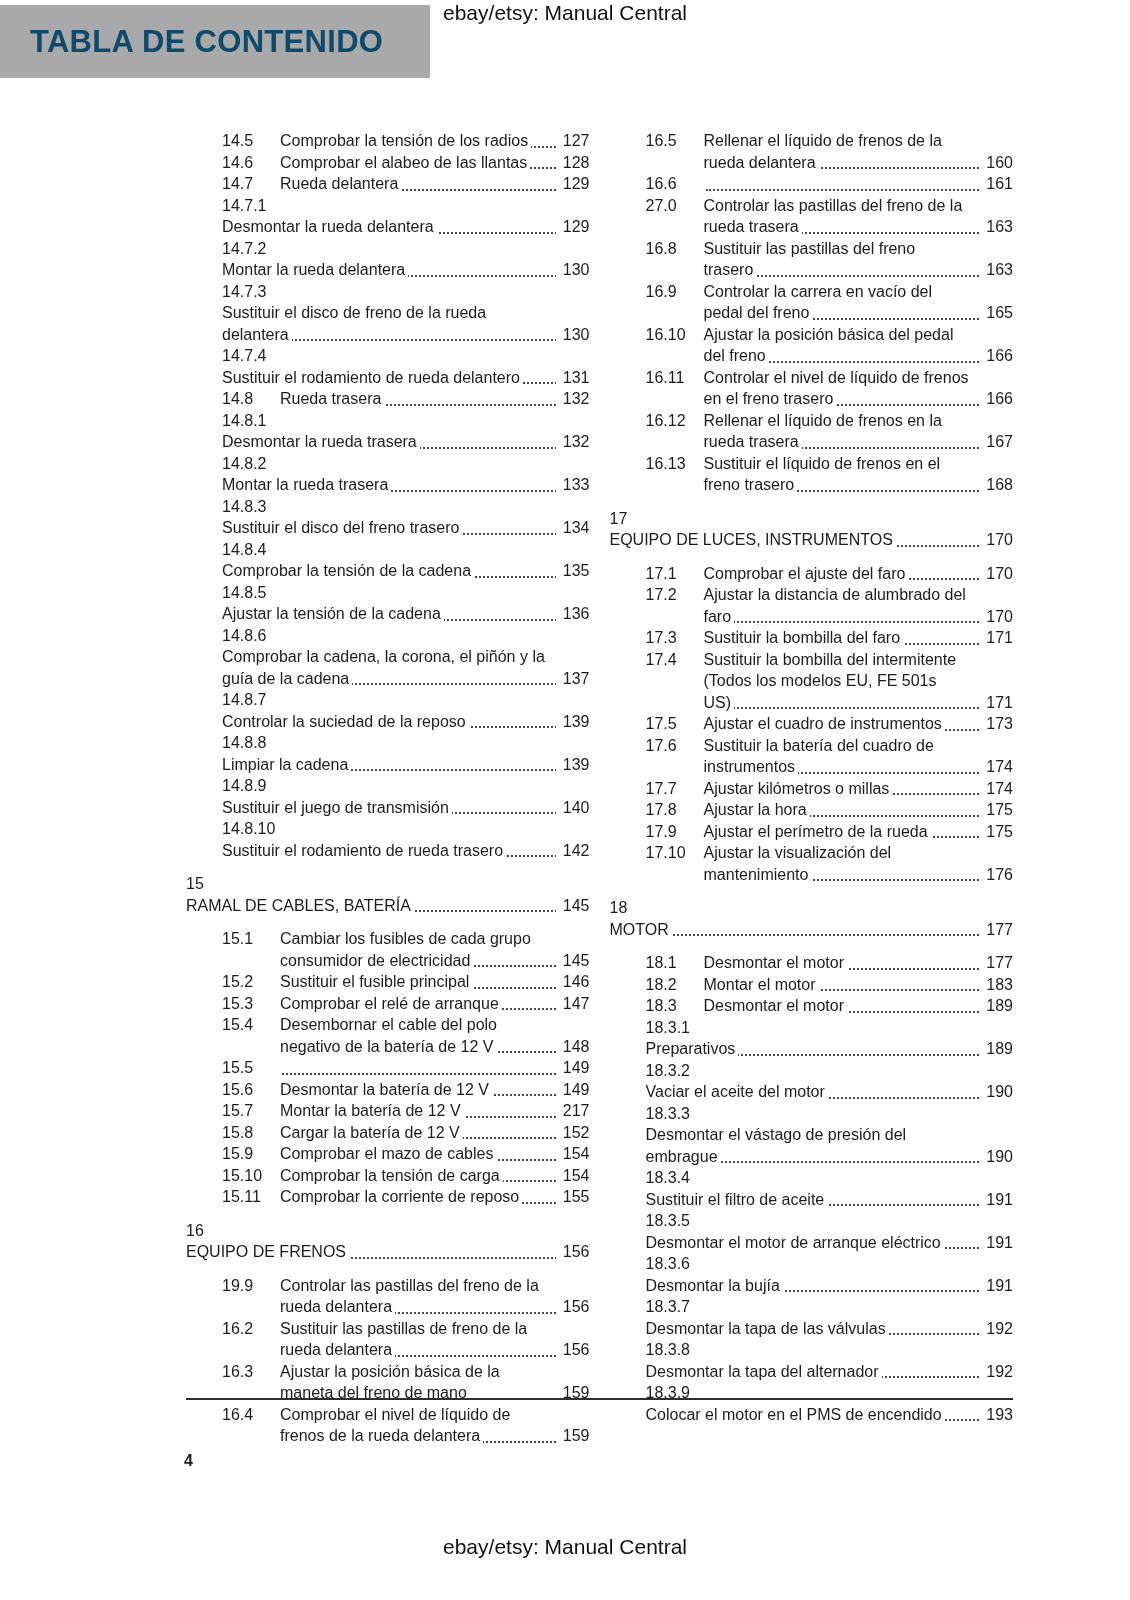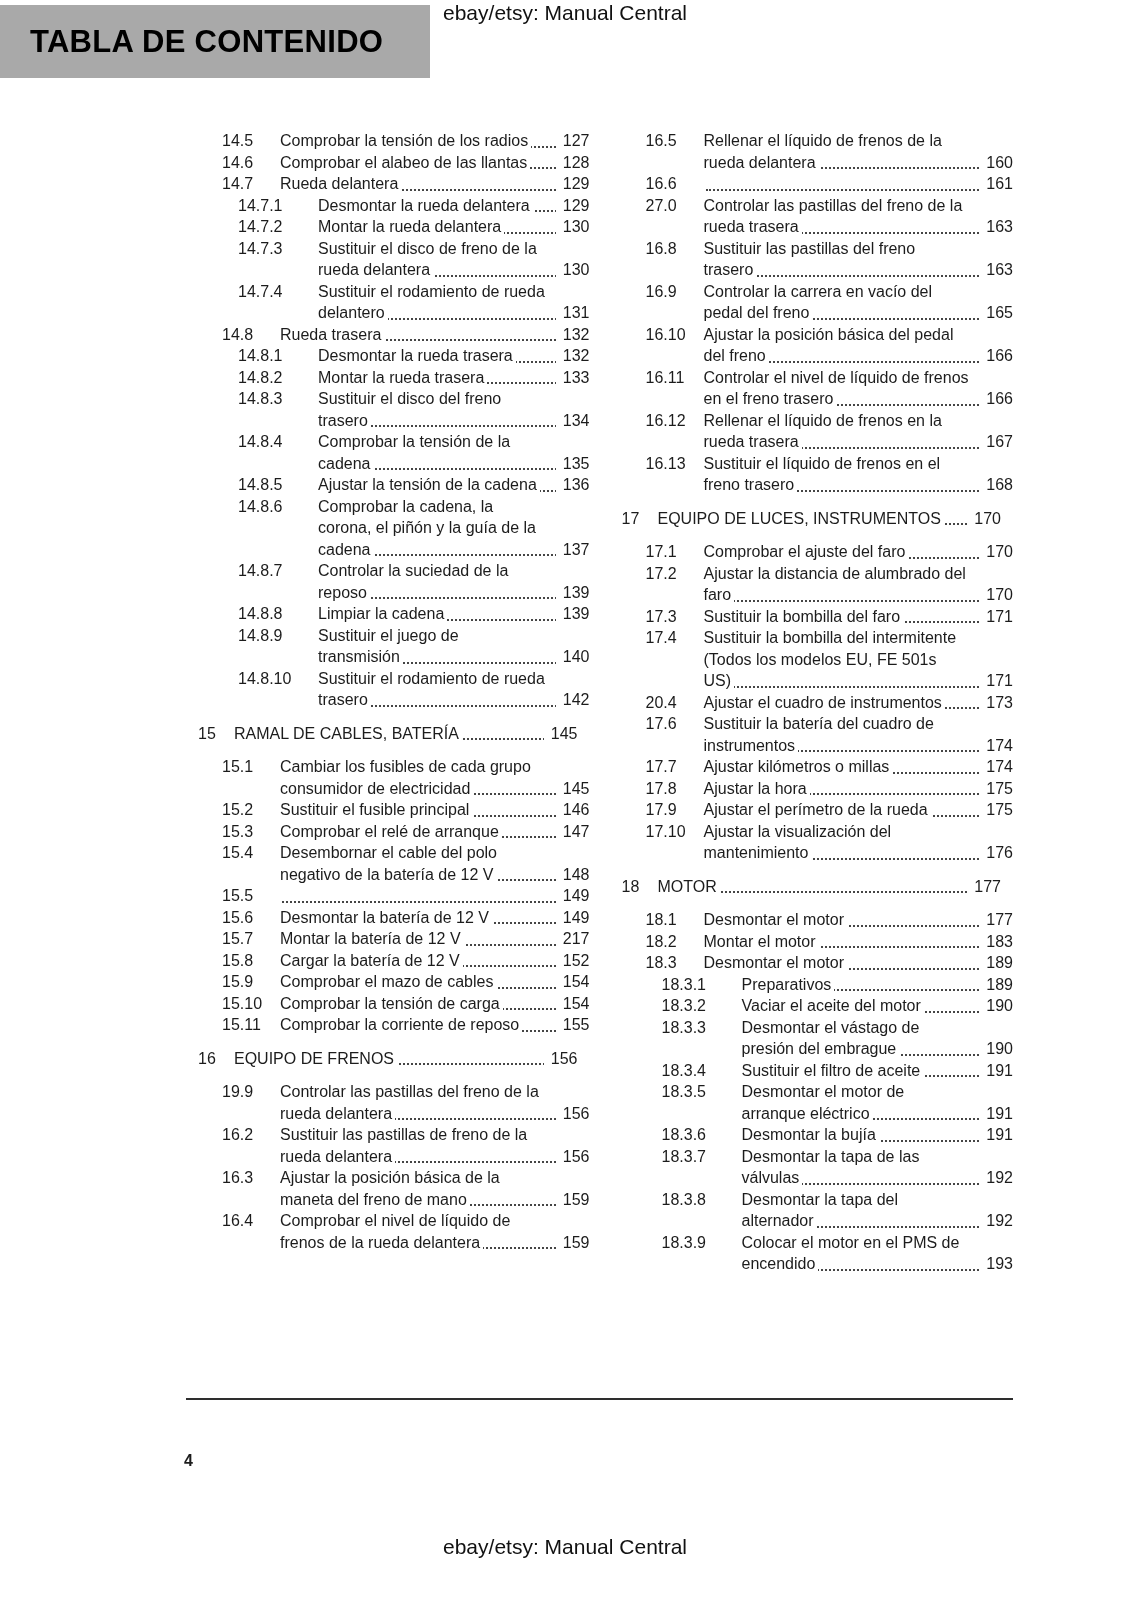--- a/index.html
+++ b/index.html
@@ -2,41 +2,41 @@
 <html><head>
 <meta charset="utf-8">
 <style>
   html,body{margin:0;padding:0;background:#ffffff;}
   .page{position:relative;width:1130px;height:1600px;background:#ffffff;
         font-family:"Liberation Sans","DejaVu Sans",sans-serif;color:#1c1c1c;overflow:hidden;}
 
   
   .heading-box{position:absolute;top:5px;left:0;width:430px;height:73px;background:#a9a9a9;
                display:flex;align-items:center;}
-  .heading-text{font-size:31px;font-weight:700;padding-left:30px;letter-spacing:.3px;color:#000000;}
+  .heading-text{font-size:31px;font-weight:700;padding-left:30px;letter-spacing:.3px;color:#0c4a6e;}
   .doc-title-top{position:absolute;top:1px;left:0;right:0;text-align:center;font-size:21px;color:#111;}
 
   
   .toc-columns{position:absolute;top:130px;left:186px;right:117px;display:flex;gap:20px;}
   .toc-col{flex:1 1 0;min-width:0;}
 
   
   .entry{display:flex;font-size:16px;line-height:21.5px;}
   .entry .num{flex:none;}
   .entry .body{flex:1 1 auto;min-width:0;position:relative;z-index:0;padding-right:44px;}
   .entry .body::after{content:"";position:absolute;left:2px;right:2px;bottom:4px;
                       border-bottom:2px dotted #454545;z-index:-1;}
   .entry .t{background:#fff;padding-right:3px;}
   .entry .pg{position:absolute;right:0;bottom:0;background:#fff;padding-left:7px;}
 
-  .level-1{margin:12px 12px;}
+  .level-1{margin:12px 0;flex-direction:column;}
   .level-1 .num{width:36px;}
   .level-2{margin-left:36px;}
   .level-2 .num{width:58px;}
-  .level-3{margin-left:52px;}
+  .level-3{margin-left:36px;flex-direction:column;}
   .level-3 .num{width:80px;}
 
   
   .footer-rule{position:absolute;top:1398px;left:186px;right:117px;border-top:2px solid #2e2e2e;}
   .page-num{position:absolute;top:1452px;left:184px;font-size:16px;font-weight:700;}
   .doc-title-bottom{position:absolute;top:1535px;left:0;right:0;text-align:center;font-size:21px;color:#111;}
 </style>
 </head>
 <body>
 
@@ -290,21 +290,21 @@
     <span class="num">17.3</span>
     <span class="body"><span class="t">Sustituir la bombilla del faro</span><span class="pg">171</span></span>
   </div>
 
   <div class="entry level-2">
     <span class="num">17.4</span>
     <span class="body"><span class="t">Sustituir la bombilla del intermitente (Todos los modelos EU, FE 501s US)</span><span class="pg">171</span></span>
   </div>
 
   <div class="entry level-2">
-    <span class="num">20.4</span>
+    <span class="num">17.5</span>
     <span class="body"><span class="t">Ajustar el cuadro de instrumentos</span><span class="pg">173</span></span>
   </div>
 
   <div class="entry level-2">
     <span class="num">17.6</span>
     <span class="body"><span class="t">Sustituir la batería del cuadro de instrumentos</span><span class="pg">174</span></span>
   </div>
 
   <div class="entry level-2">
     <span class="num">17.7</span>

